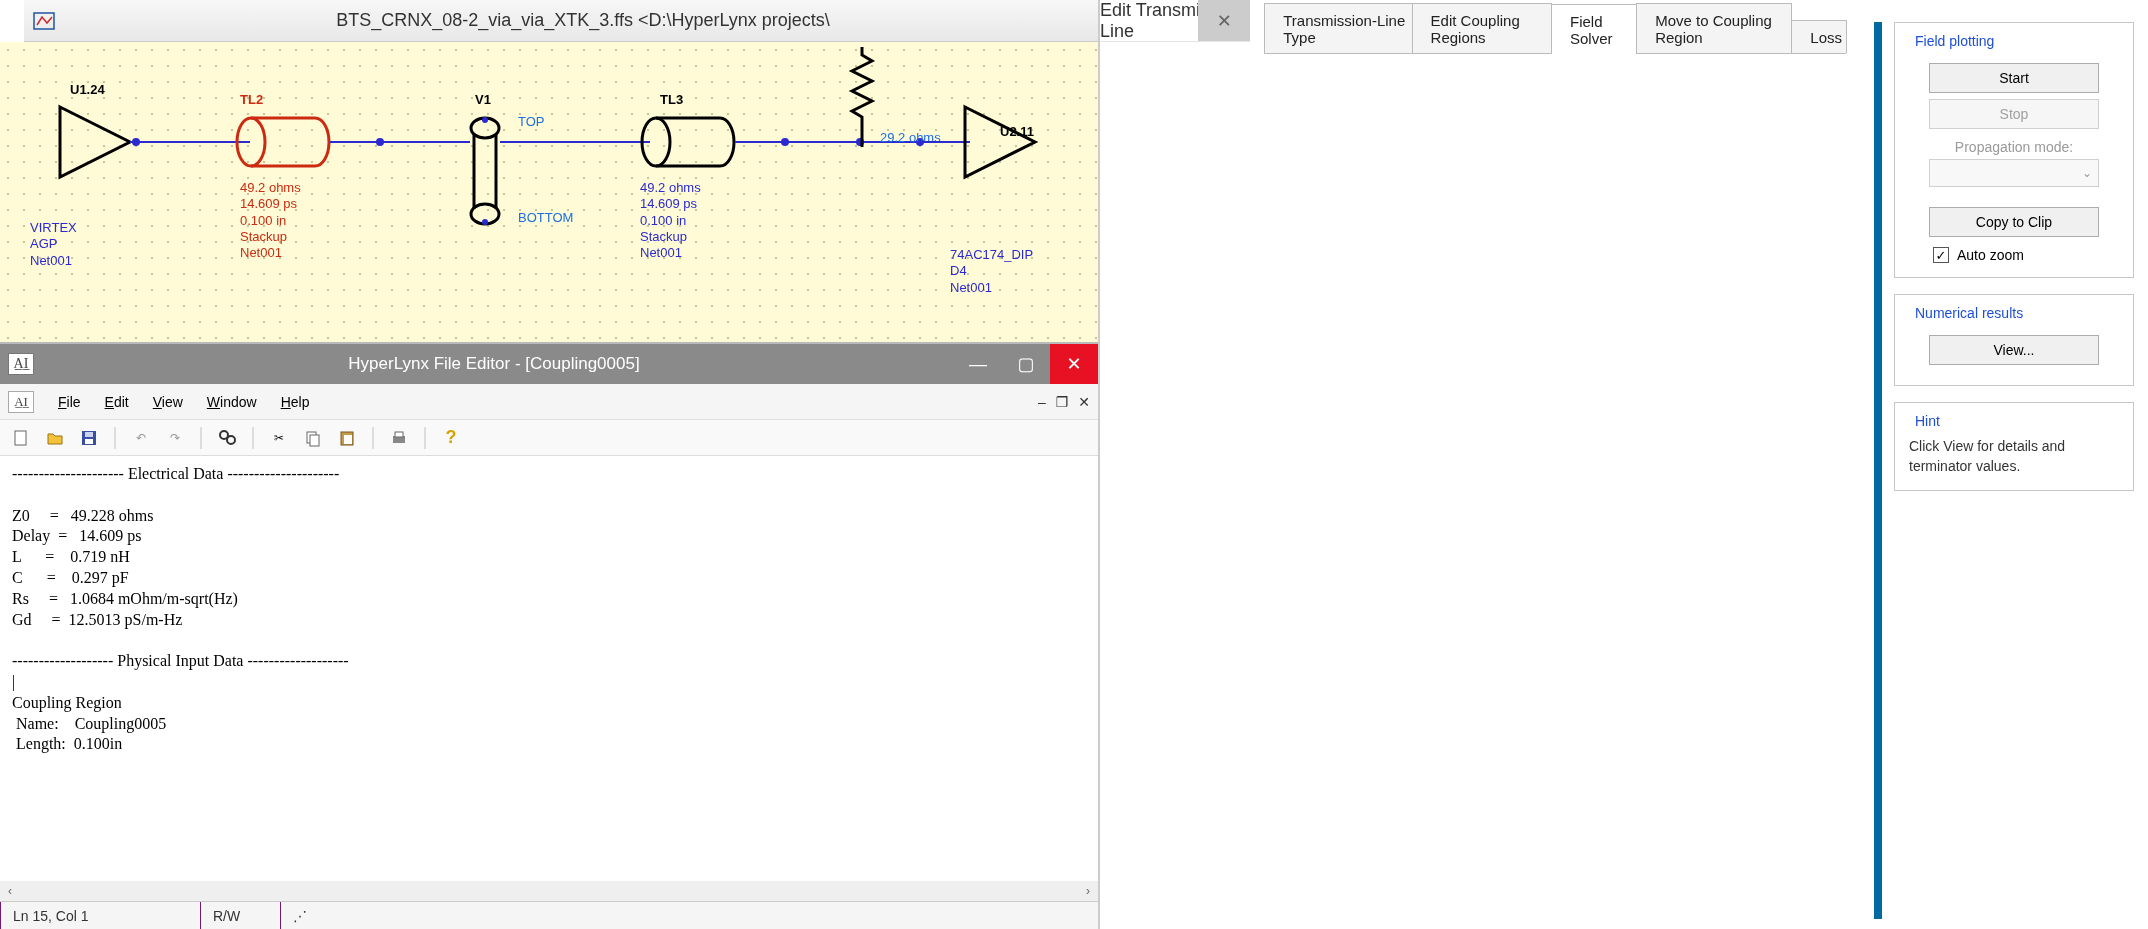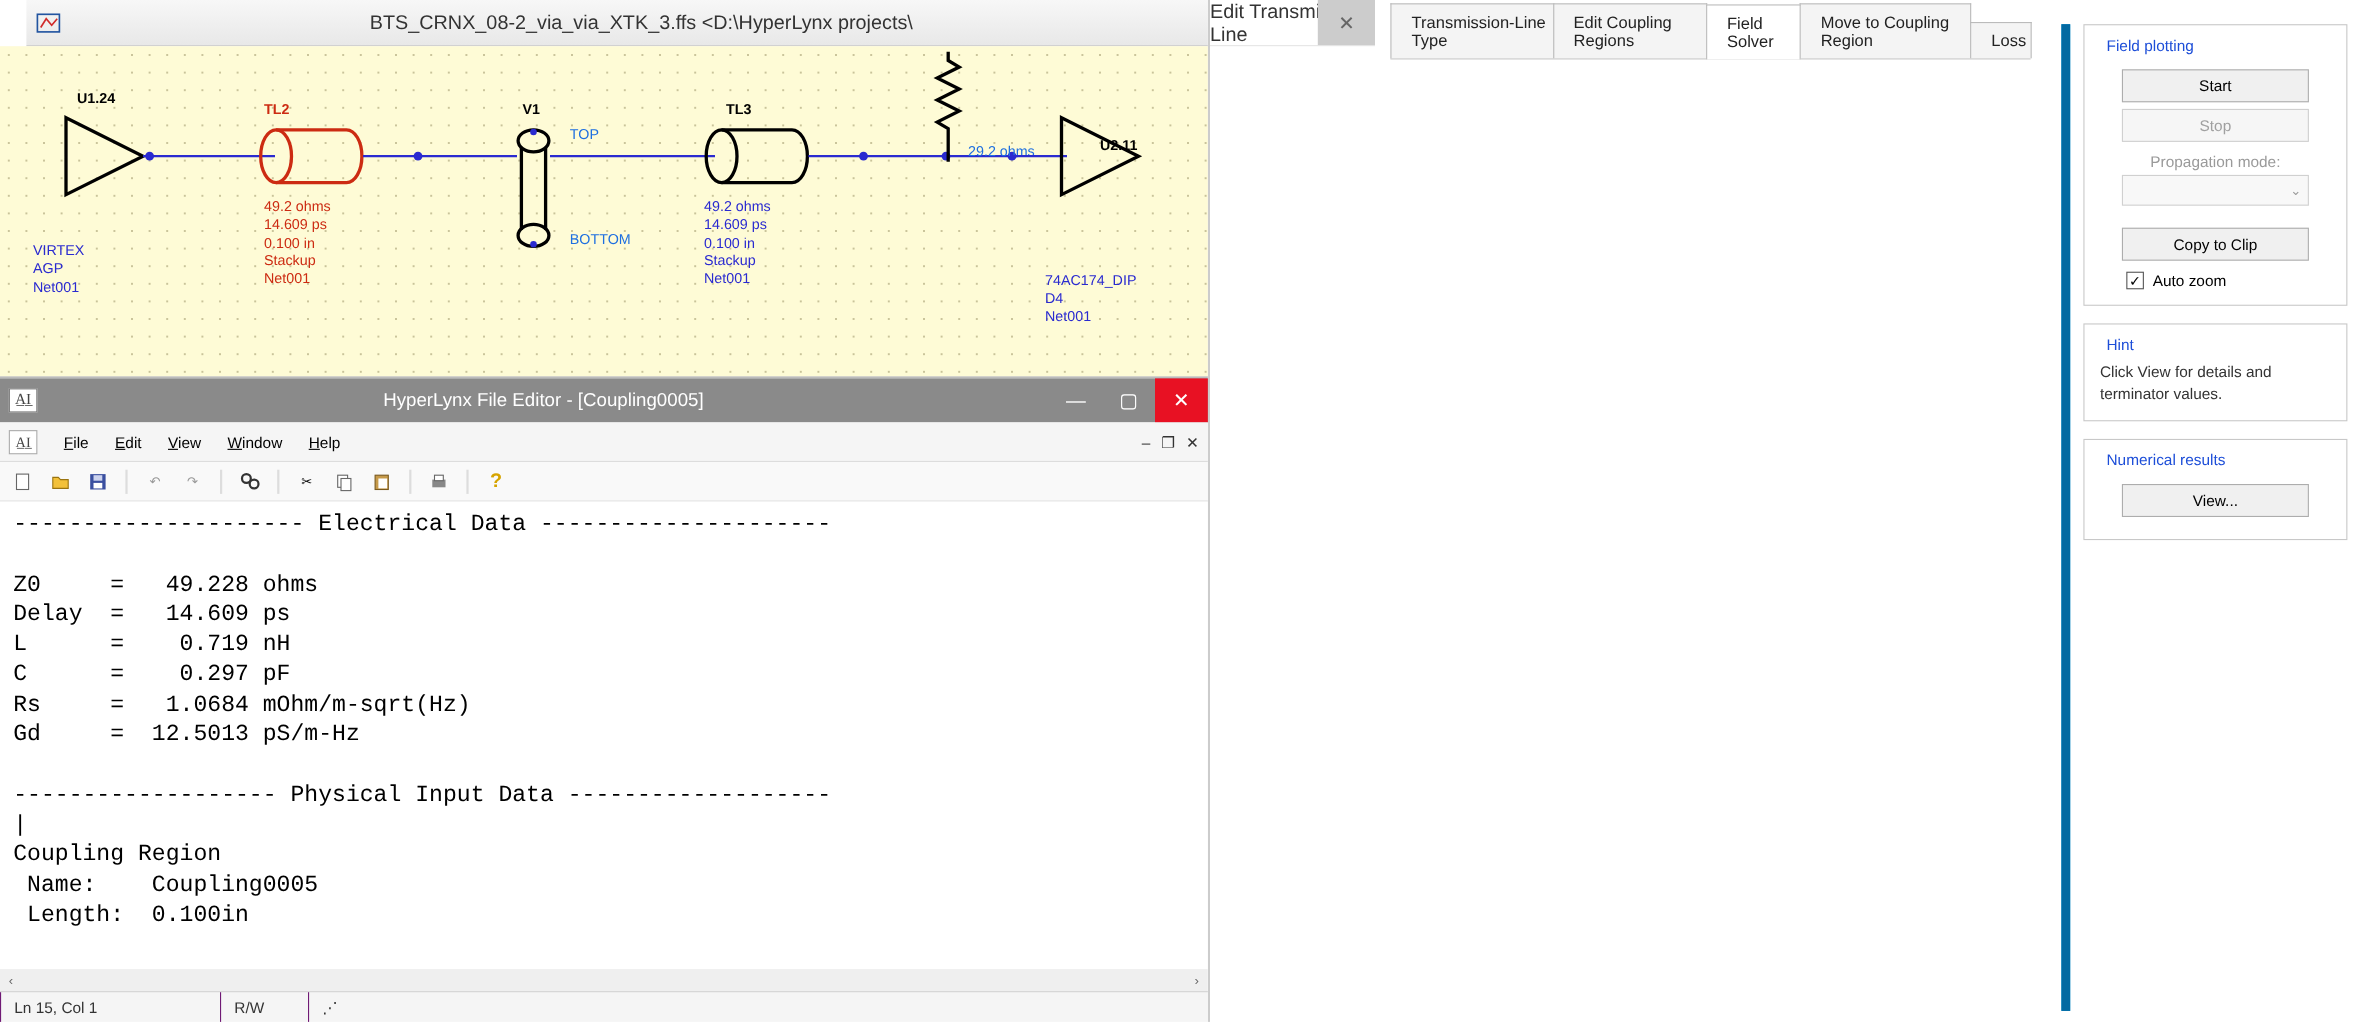--- a/index.html
+++ b/index.html
@@ -33,21 +33,21 @@
   .ed-menu { height:36px; display:flex; align-items:center; gap:24px; padding:0 8px; background:#f5f5f5; border-bottom:1px solid #ddd; }
   .ed-menu .ic { width:26px; height:22px; background:#fff; border:1px solid #aaa; display:flex;align-items:center;justify-content:center; font-family:serif; font-size:13px; color:#444;}
   .ed-menu .mi { font-size:14px; }
   .ed-menu .mi u { text-decoration:underline; }
   .ed-menu .mdi-right { margin-left:auto; display:flex; gap:10px; align-items:center; color:#333;}
   .mdi-right span{font-size:14px;}
   .ed-toolbar { height:36px; display:flex; align-items:center; gap:8px; padding:0 8px; border-bottom:1px solid #ddd; background:#f9f9f9;}
   .tb { width:26px; height:26px; display:flex; align-items:center; justify-content:center; border:1px solid transparent; }
   .sep { width:2px; height:22px; background:#ddd; margin:0 4px;}
   .ed-body { flex:1; position:relative; background:#fff; }
-  .ed-body pre { margin:0; padding:8px 12px; font-family:Liberation Mono, monospace; font-size:21px; line-height:1.3; white-space:pre; }
+  .ed-body pre { margin:0; padding:8px 12px; font-family:Liberation Serif, serif; font-size:16px; line-height:1.3; white-space:pre; }
   .hscroll { position:absolute; left:0; right:0; bottom:0; height:20px; background:#efefef; display:flex; align-items:center;}
   .hscroll .arrow{width:20px;height:20px;display:flex;align-items:center;justify-content:center;color:#666;}
   .hscroll .track{flex:1; height:20px;}
   .ed-status { height:28px; border-top:1px solid #ccc; display:flex; align-items:center; font-size:14px; color:#333; background:#f5f5f5;}
   .ed-status .cell{padding:0 12px; height:100%; display:flex; align-items:center;}
   .ed-status .grow{flex:1;}
   .ed-status .box{ border-left:1px solid #701a75;}
   
   .dlg-title { height:42px; position:relative; background:#fff; display:flex; align-items:center; justify-content:center; border-bottom:1px solid #e5e5e5;}
   .dlg-title .t{ font-size:18px; color:#333;}
@@ -374,25 +374,25 @@
               <span>⌄</span>
             </div>
           <div class="btn" style="margin-top:20px;">Copy to Clip</div>
           <div class="chk" style="margin:10px 0 0 24px;">
             <span class="box">✓</span>
             <span>Auto zoom</span>
           </div>
         </div>
 
         <div class="grp">
+          <span class="lg">Numerical results</span>
+          <div class="btn">View...</div>
+        </div>
+
+        <div class="grp">
           <span class="lg">Hint</span>
           <div class="hint">Click View for details and terminator values.</div>
         </div>
-
-        <div class="grp">
-          <span class="lg">Numerical results</span>
-          <div class="btn">View...</div>
-        </div>
       </div>
 
     </div>
   </div>
 </div>
 
 </body></html>

